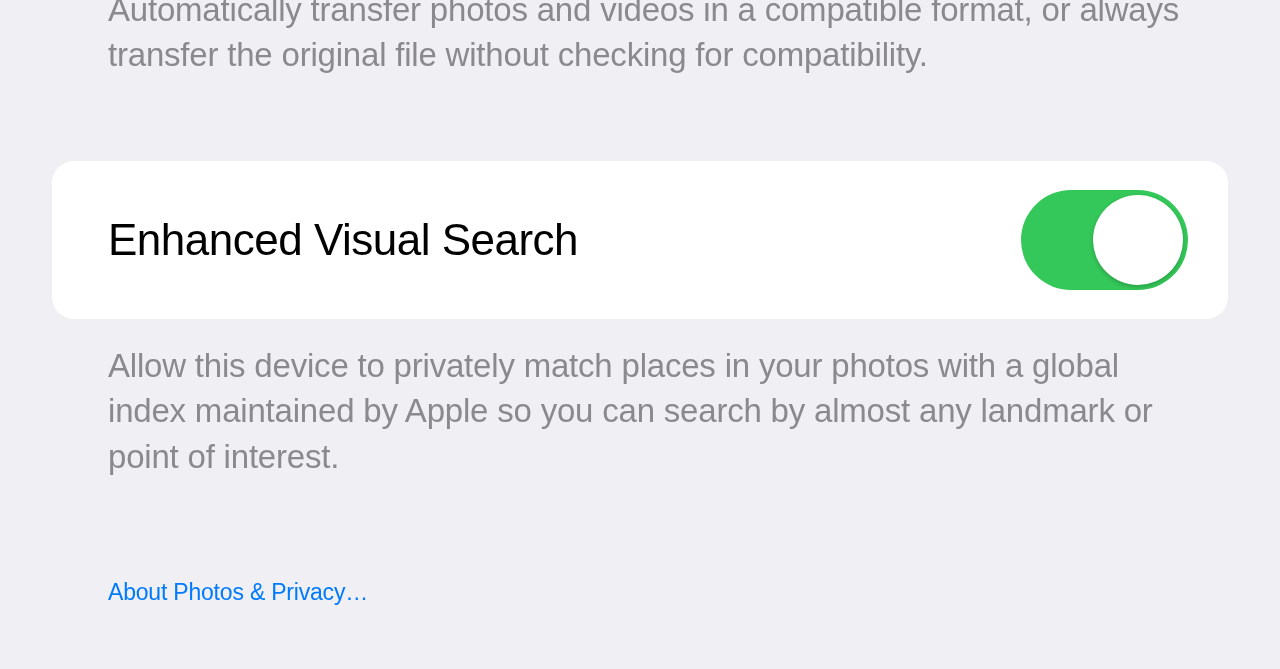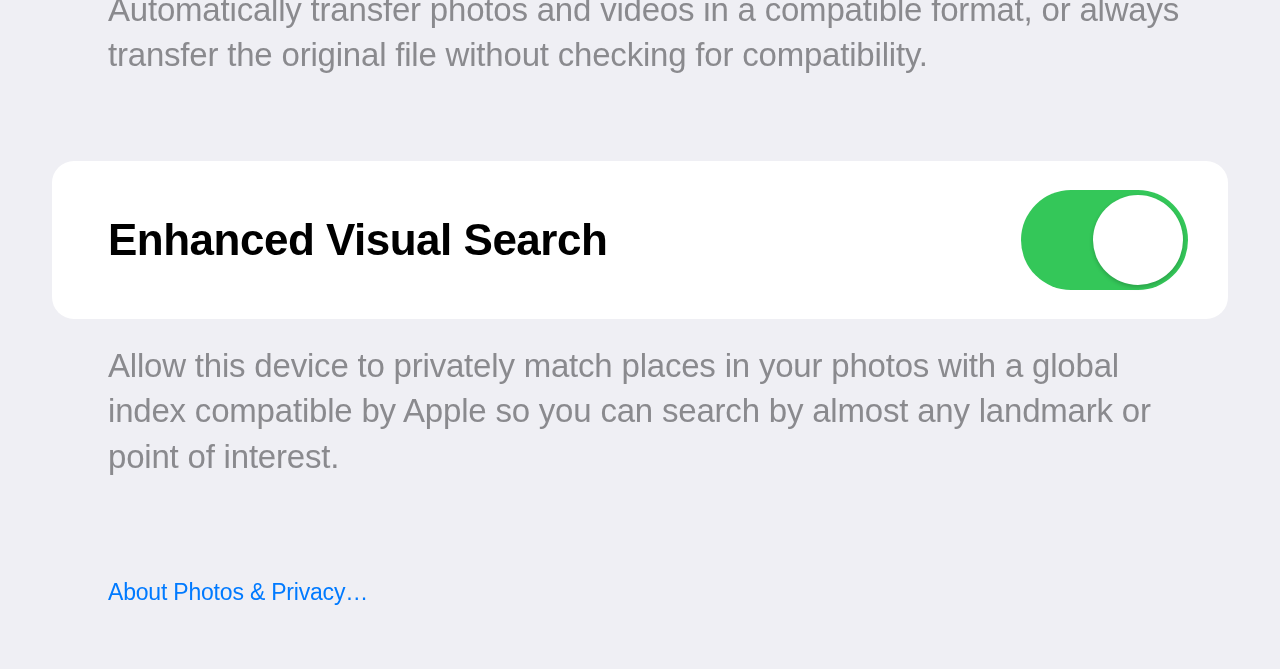--- a/index.html
+++ b/index.html
@@ -32,21 +32,21 @@
       border-radius: 22px;
       margin: 84px 52px 0 52px;
       padding: 29px 40px 29px 56px;
       display: flex;
       align-items: center;
       justify-content: space-between;
     }
     .cell-title {
       color: #000000;
       font-size: 44px;
-      font-weight: 700;
+      font-weight: 400;
       letter-spacing: -0.5px;
     }
     .switch {
       position: relative;
       width: 167px;
       height: 100px;
       background-color: #34c759;
       border-radius: 50px;
       cursor: pointer;
       flex-shrink: 0;
@@ -85,17 +85,17 @@
 
   <div class="footer-text">Automatically transfer photos and videos in a compatible format, or always transfer the original file without checking for compatibility.</div>
 
   <div class="cell">
     <span class="cell-title">Enhanced Visual Search</span>
     <div class="switch">
       <div class="switch-knob"></div>
     </div>
   </div>
 
-  <div class="footer-text-2">Allow this device to privately match places in your photos with a global index compatible by Apple so you can search by almost any landmark or point of interest.</div>
+  <div class="footer-text-2">Allow this device to privately match places in your photos with a global index maintained by Apple so you can search by almost any landmark or point of interest.</div>
 
   <div class="link">About Photos &amp; Privacy…</div>
 
 </div>
 
 </body></html>

